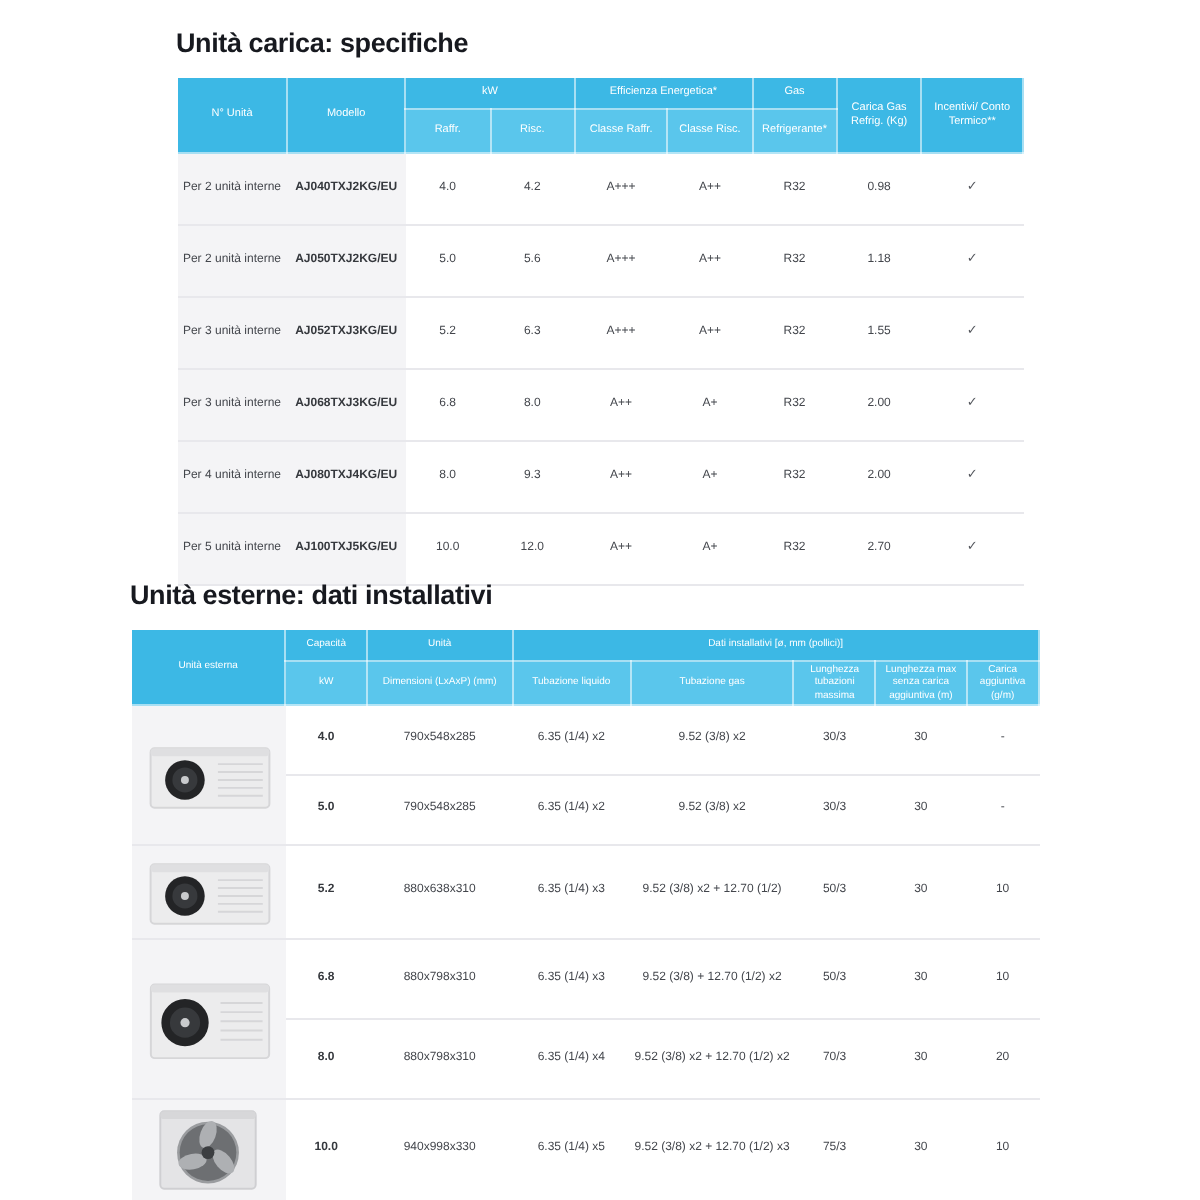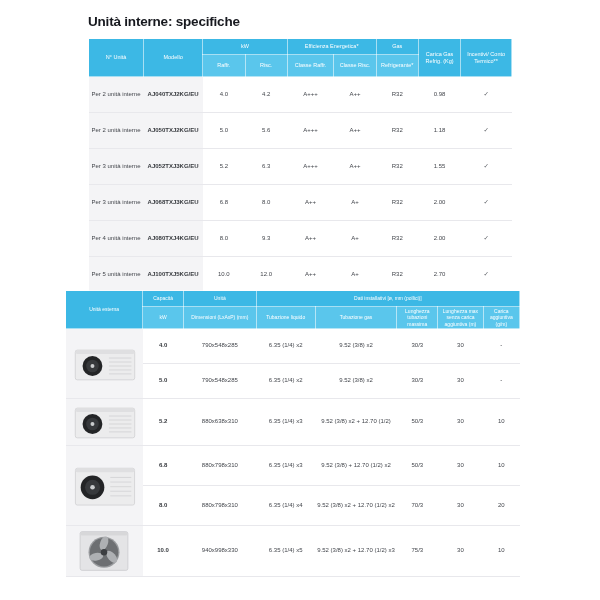--- a/index.html
+++ b/index.html
@@ -23,21 +23,21 @@
   td.shade{background:#f4f4f6;}
   td.bold{font-weight:700;color:#35383d;}
   td.img{background:#f4f4f6;padding:3px 6px;}
   td.img svg{display:block;margin:0 auto;}
   .check{font-size:6.5px;color:#55585e;}
 </style>
 </head>
 <body>
 
 <div class="sec" id="sec1">
-  <h2 class="title">Unità interne: specifiche</h2>
+  <h2 class="title">Unità carica: specifiche</h2>
   <table id="table1">
     <colgroup>
       <col style="width:13%">
         <col style="width:14%">
         <col style="width:10%">
         <col style="width:10%">
       <col style="width:11%">
         <col style="width:10%">
         <col style="width:10%">
         <col style="width:10%">
@@ -126,20 +126,21 @@
         <td>A+</td>
         <td>R32</td>
         <td>2.70</td>
         <td class="check">✓</td>
       </tr>
     </tbody>
   </table>
 </div>
 
 <div class="sec" id="sec2">
+  <h2 class="title">Unità esterne: dati installativi</h2>
   <table id="table2">
     <colgroup>
       <col style="width:17%">
         <col style="width:9%">
         <col style="width:16%">
         <col style="width:13%">
       <col style="width:18%">
         <col style="width:9%">
         <col style="width:10%">
         <col style="width:8%">

